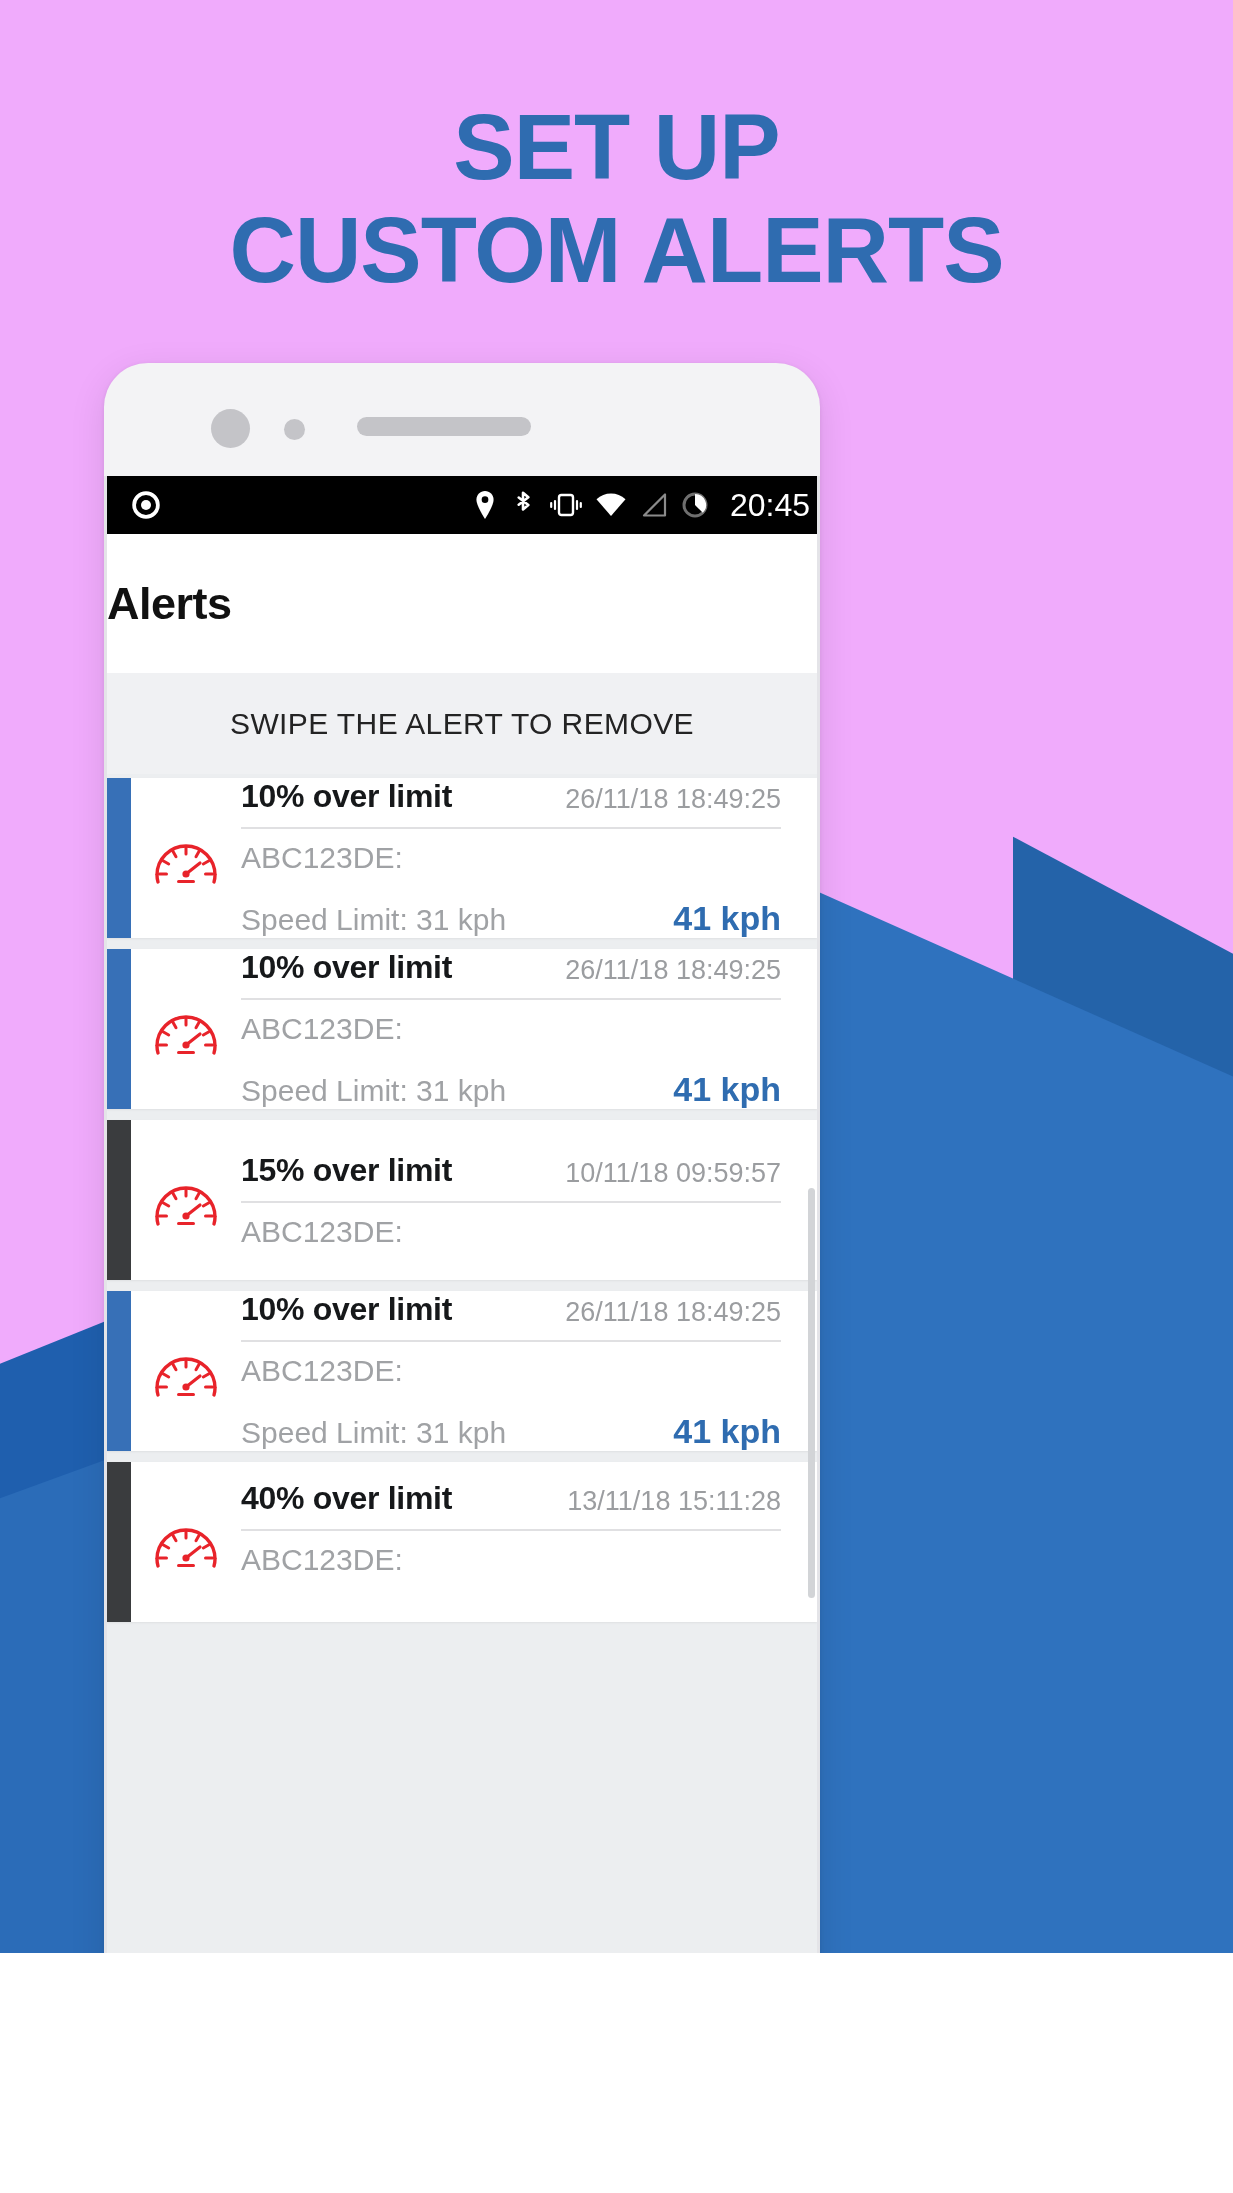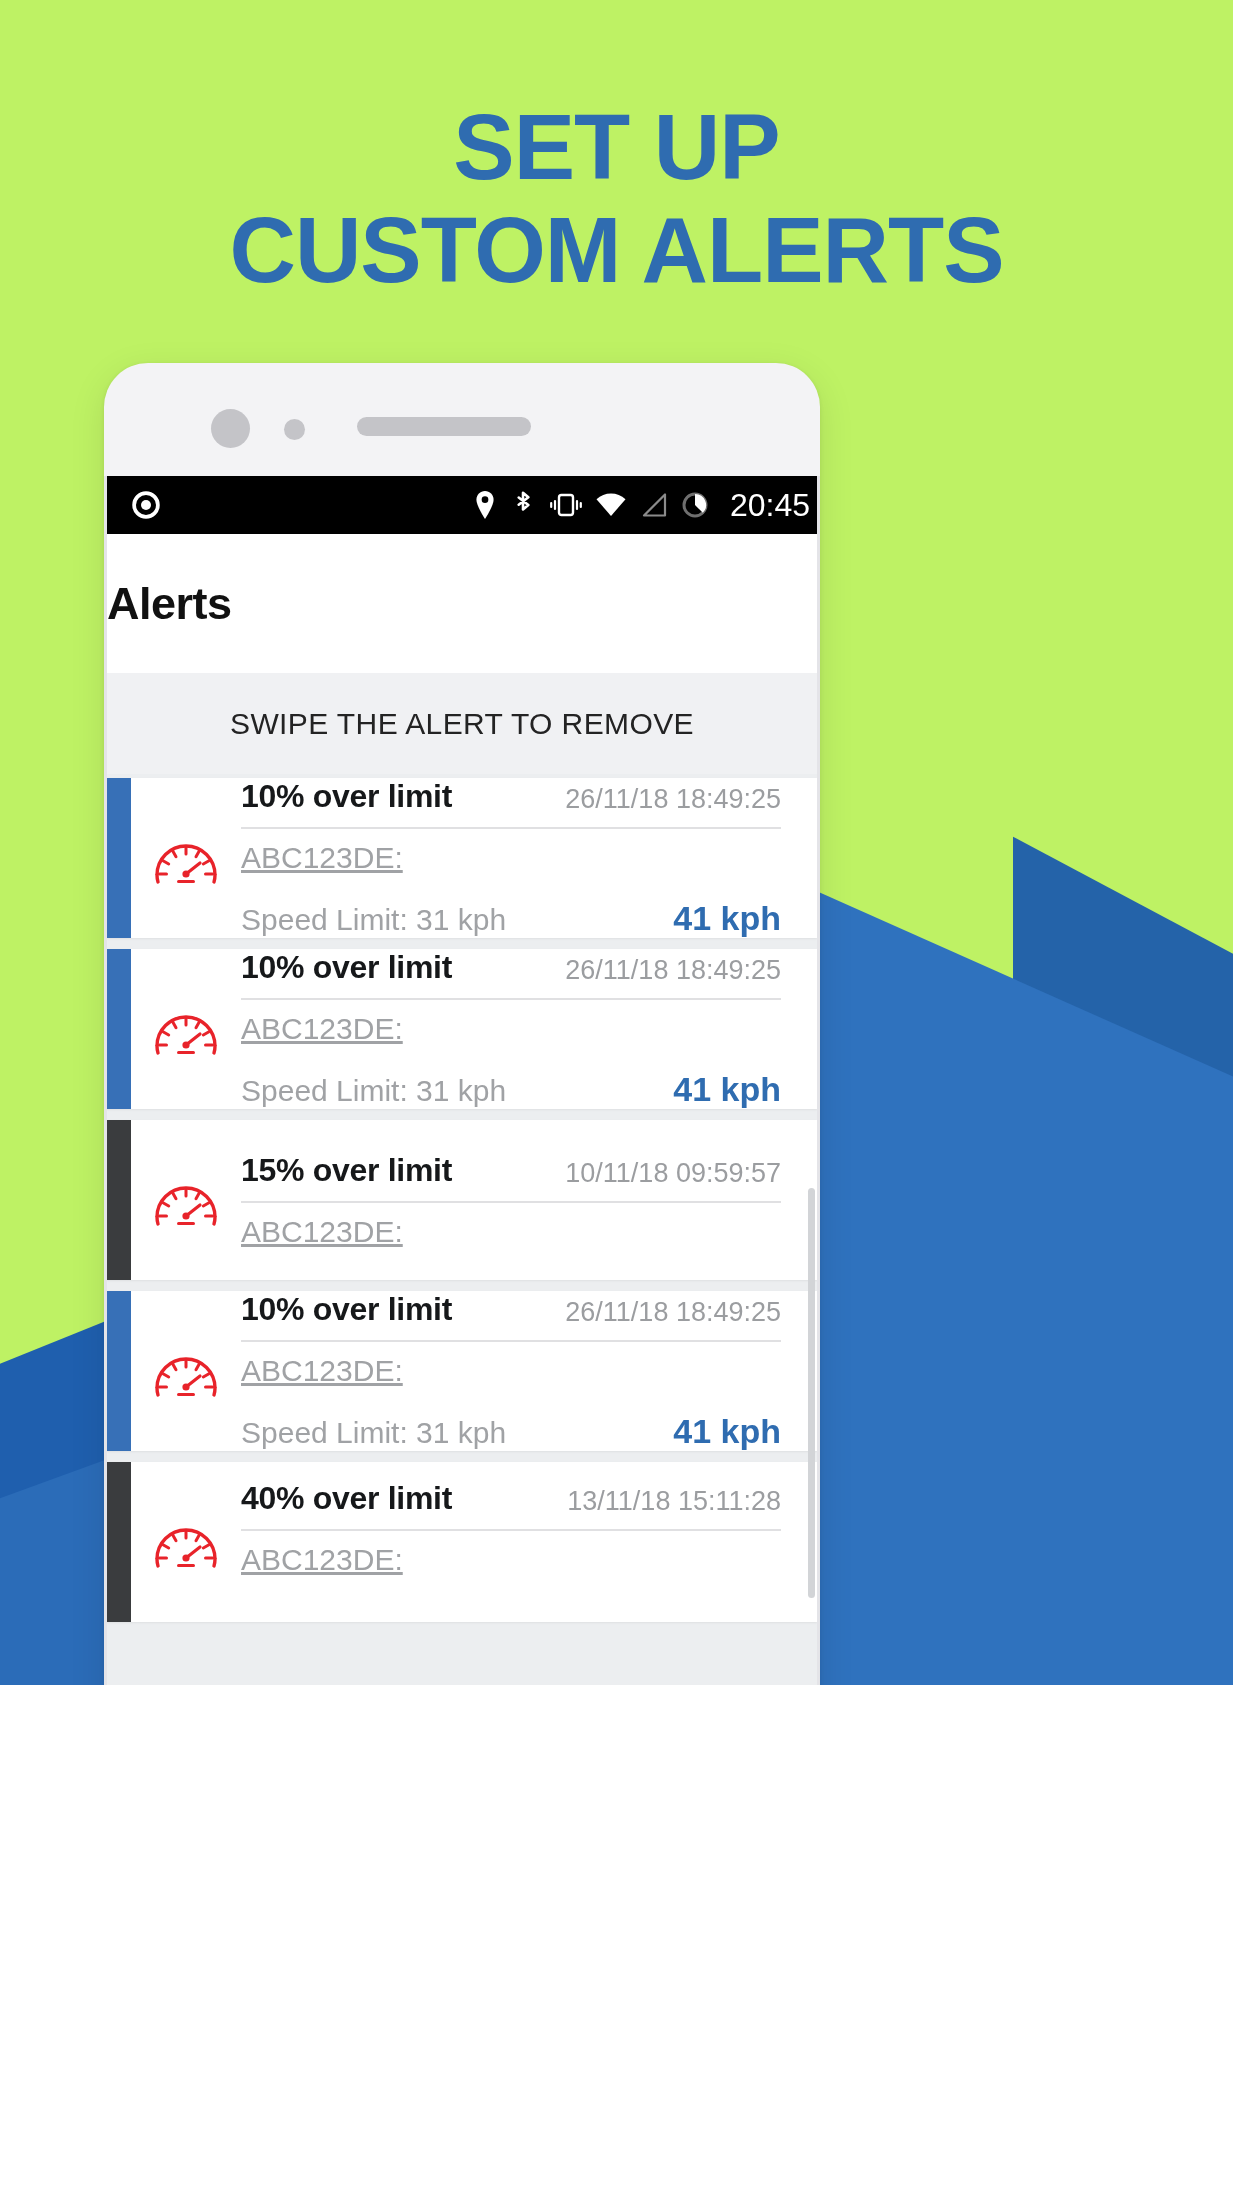--- a/index.html
+++ b/index.html
@@ -10,22 +10,22 @@
     width: 1233px;
     height: 2193px;
     overflow: hidden;
     font-family: "Liberation Sans", sans-serif;
     background: #ffffff;
   }
 
   #stage {
     position: relative;
     width: 1233px;
-    height: 1685px;
-    background: #bef264;
+    height: 1953px;
+    background: #f0abfc;
     overflow: hidden;
   }
 
   
   .bg-shape {
     position: absolute;
     pointer-events: none;
   }
   #bg-left {
     left: -40px;
@@ -279,21 +279,20 @@
     font-size: 27px;
     color: #9b9da0;
     font-family: "Liberation Sans", sans-serif;
     white-space: nowrap;
   }
   .alert-plate {
     font-size: 30px;
     color: #a0a2a5;
     padding-top: 12px;
     font-family: "Liberation Sans", sans-serif;
-    text-decoration: underline;
   }
   .alert-row-bottom {
     display: flex;
     align-items: baseline;
     justify-content: space-between;
     padding-top: 4px;
   }
   .alert-limit {
     font-size: 30px;
     color: #a0a2a5;

